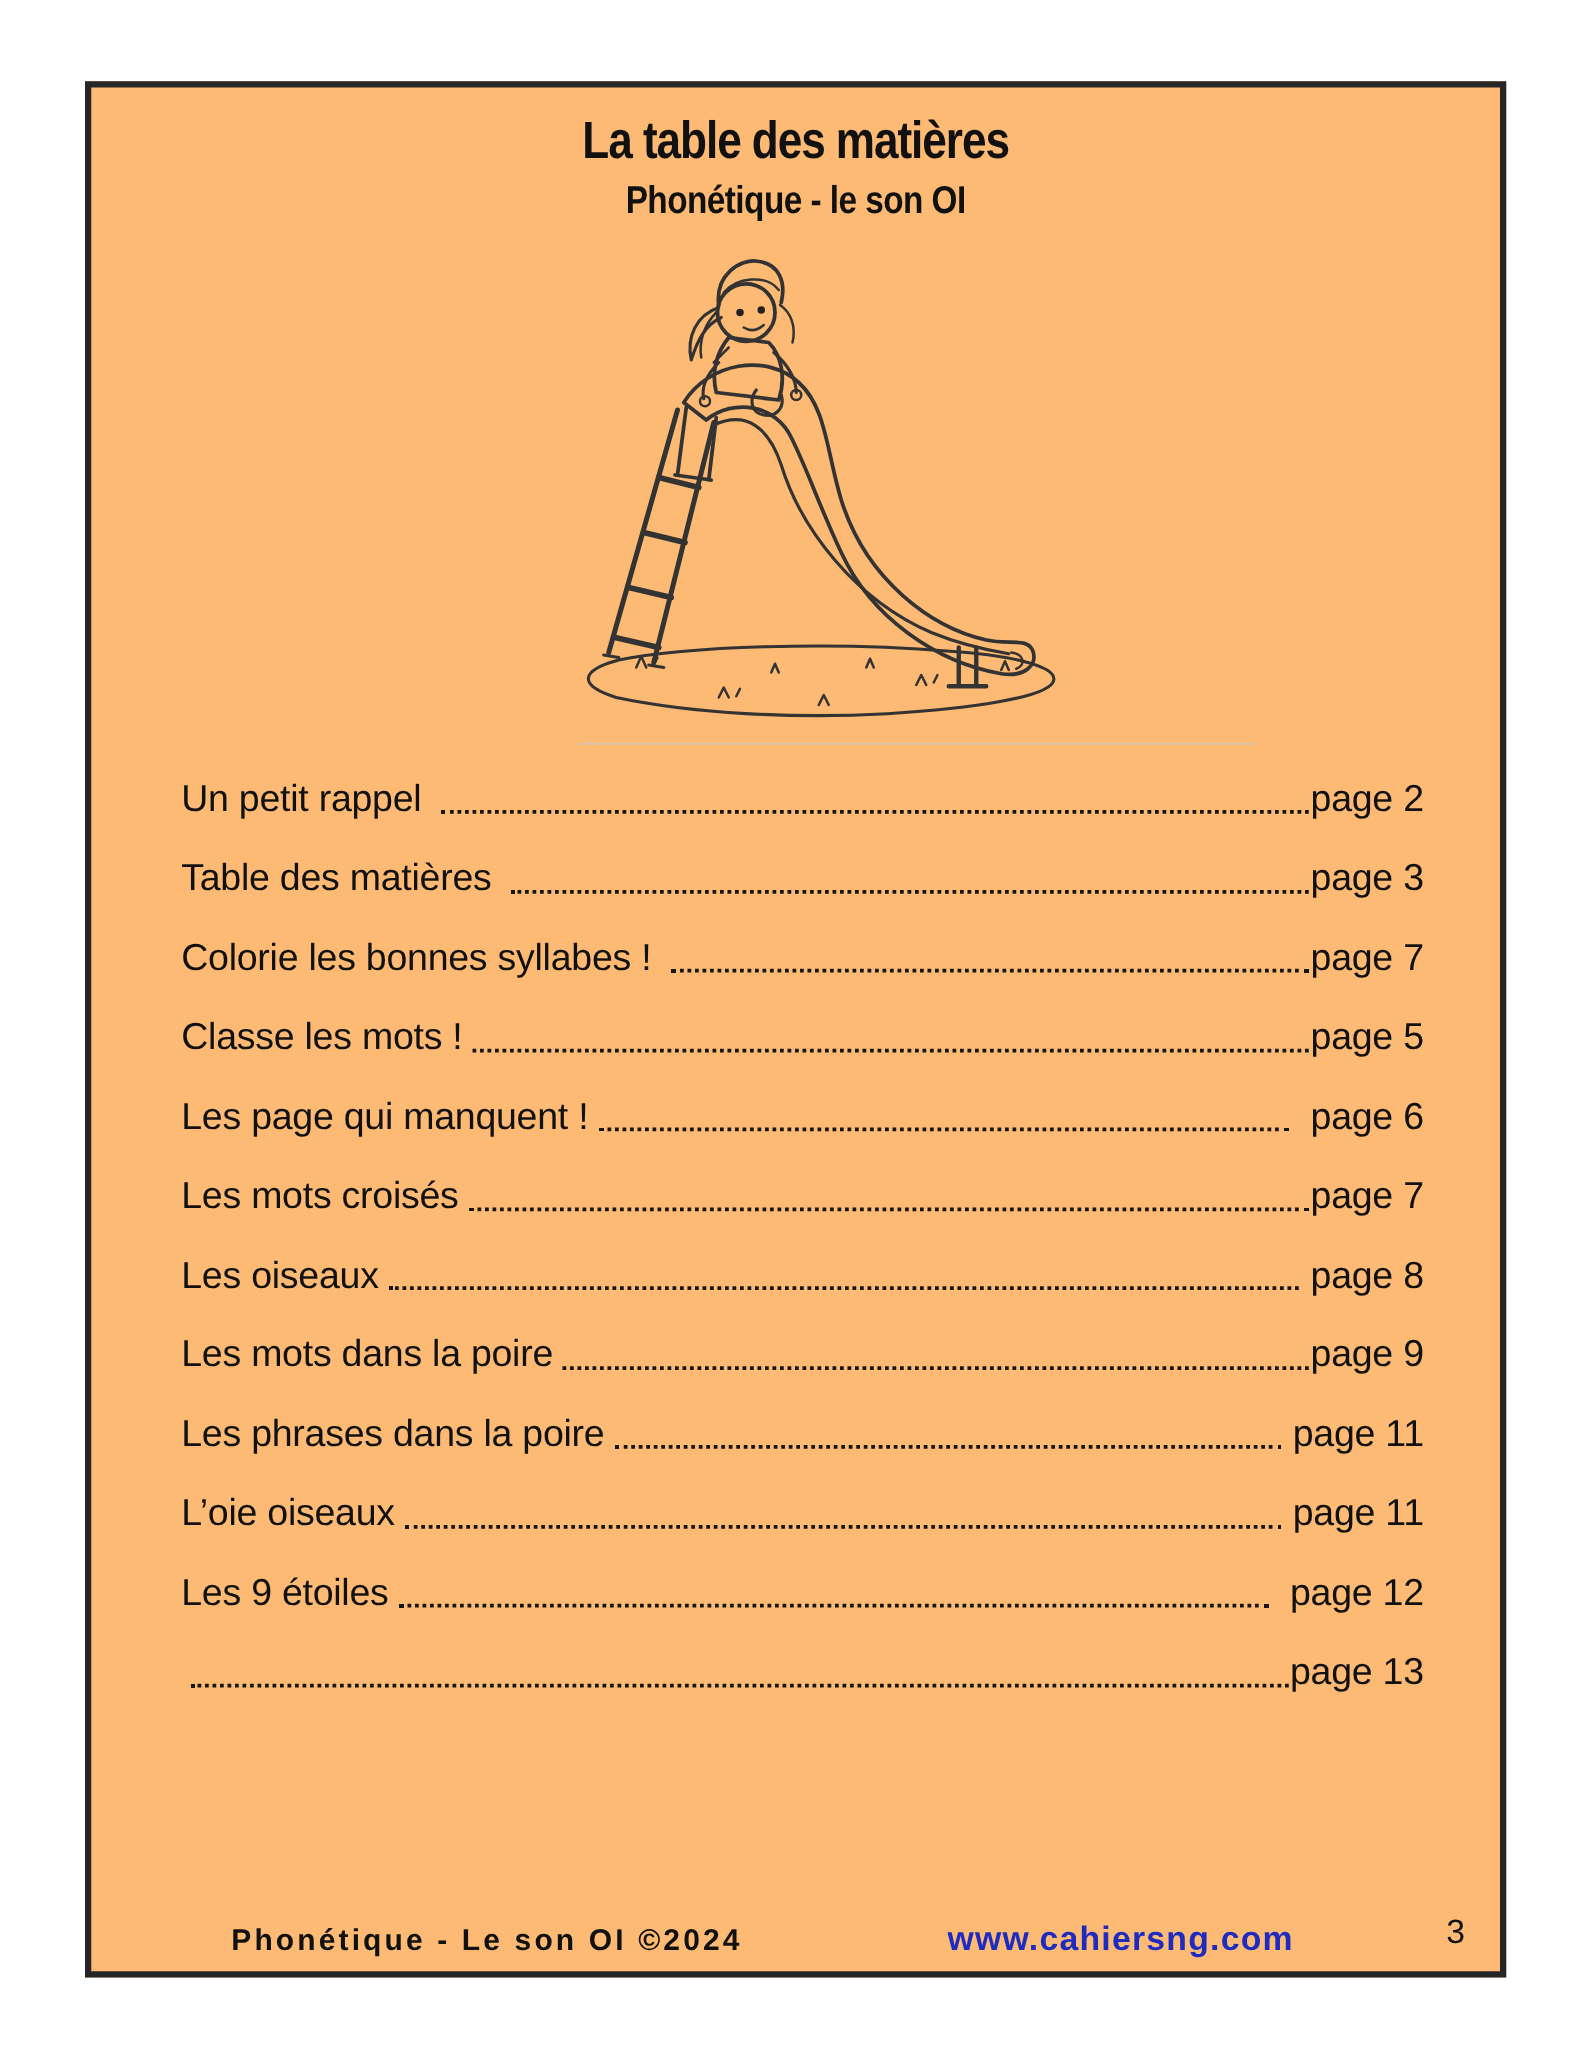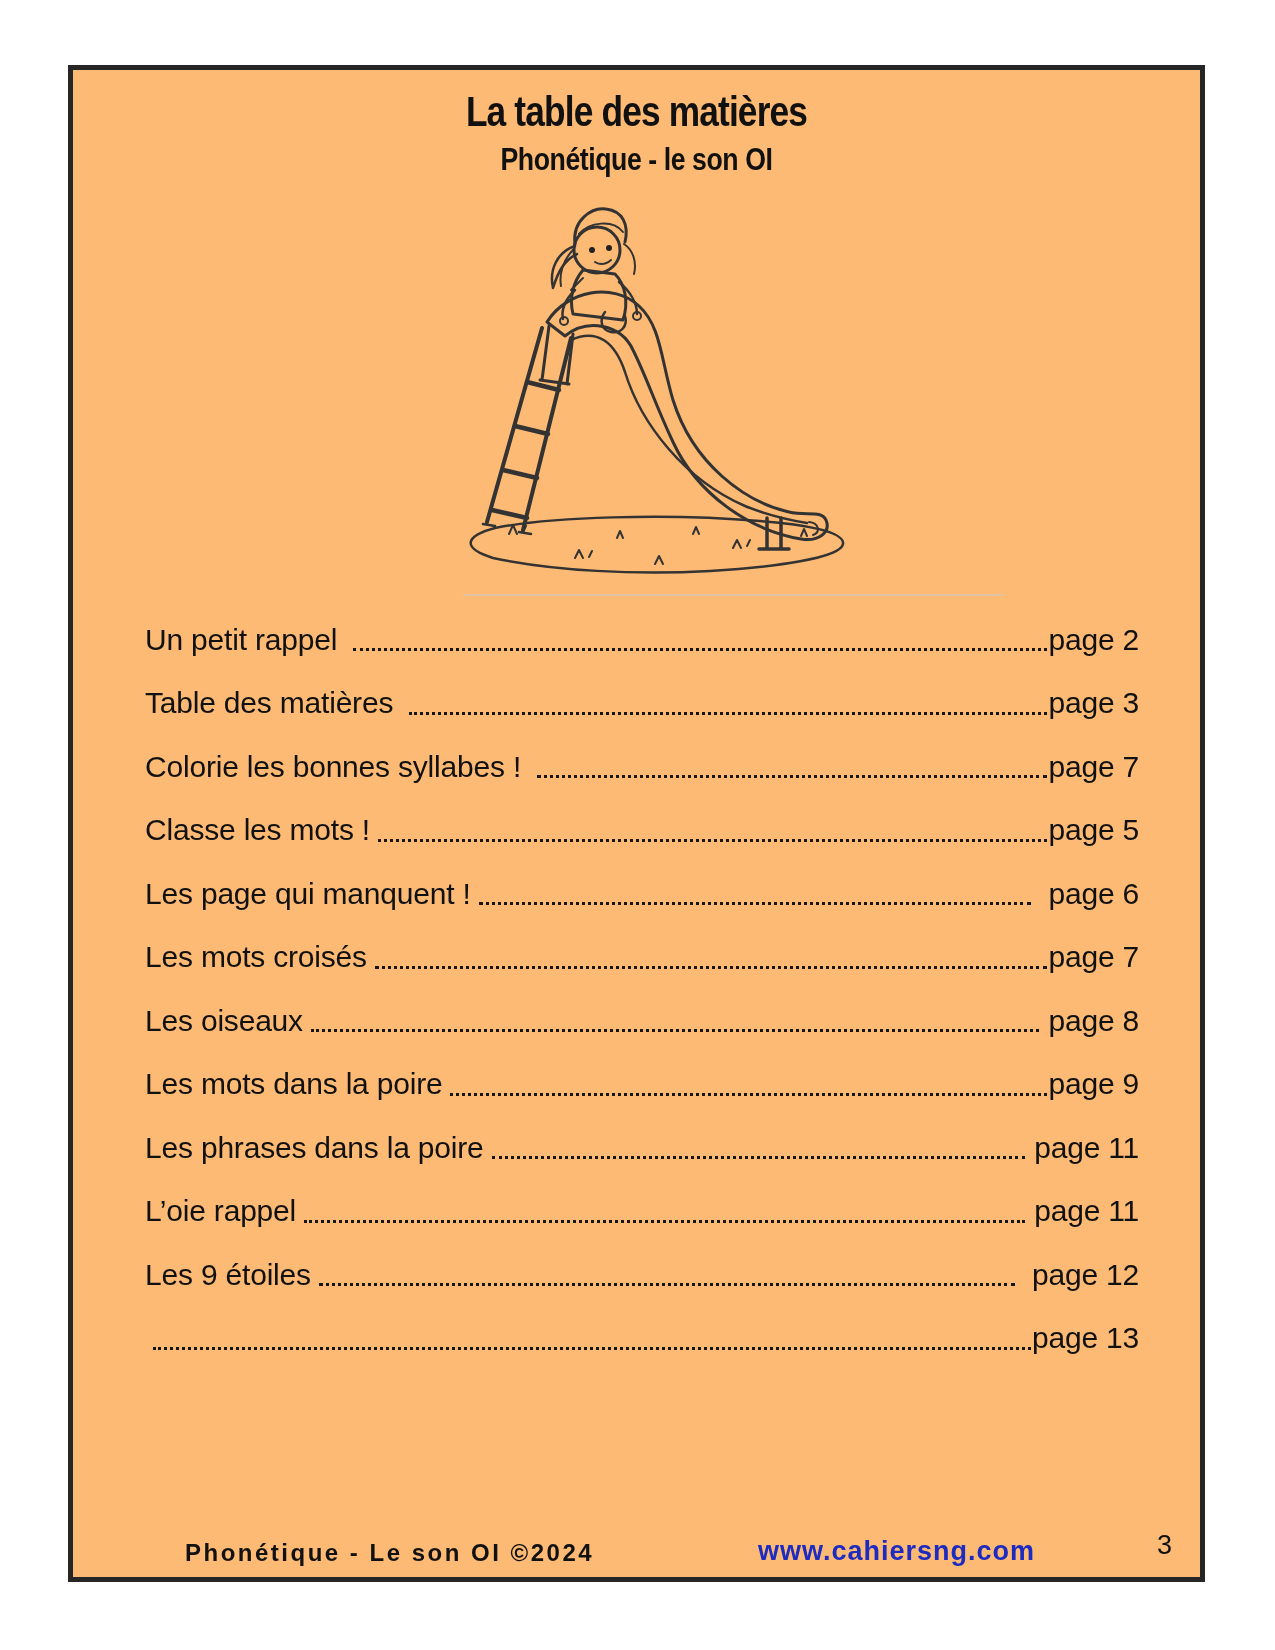--- a/index.html
+++ b/index.html
@@ -120,21 +120,21 @@
   <div class="toc">
       <div class="toc-row"><span class="toc-label">Un petit rappel </span><span class="leader"></span><span class="toc-page">page 2</span></div>
       <div class="toc-row"><span class="toc-label">Table des matières </span><span class="leader"></span><span class="toc-page">page 3</span></div>
       <div class="toc-row"><span class="toc-label">Colorie les bonnes syllabes ! </span><span class="leader"></span><span class="toc-page">page 7</span></div>
       <div class="toc-row"><span class="toc-label">Classe les mots !</span><span class="leader"></span><span class="toc-page">page 5</span></div>
       <div class="toc-row"><span class="toc-label">Les page qui manquent !</span><span class="leader"></span><span class="toc-page">  page 6</span></div>
       <div class="toc-row"><span class="toc-label">Les mots croisés</span><span class="leader"></span><span class="toc-page">page 7</span></div>
       <div class="toc-row"><span class="toc-label">Les oiseaux</span><span class="leader"></span><span class="toc-page"> page 8</span></div>
       <div class="toc-row"><span class="toc-label">Les mots dans la poire</span><span class="leader"></span><span class="toc-page">page 9</span></div>
       <div class="toc-row"><span class="toc-label">Les phrases dans la poire</span><span class="leader"></span><span class="toc-page"> page 11</span></div>
-      <div class="toc-row"><span class="toc-label">L’oie rappel</span><span class="leader"></span><span class="toc-page"> page 11</span></div>
+      <div class="toc-row"><span class="toc-label">L’oie oiseaux</span><span class="leader"></span><span class="toc-page"> page 11</span></div>
       <div class="toc-row"><span class="toc-label">Les 9 étoiles</span><span class="leader"></span><span class="toc-page">  page 12</span></div>
       <div class="toc-row"><span class="leader"></span><span class="toc-page">page 13</span></div>
     </div>
 
   <div class="footer-booklet">Phonétique - Le son OI ©2024</div>
   <a class="footer-url" style="color: rgb(29, 43, 192);">www.cahiersng.com</a>
   <div class="footer-page">3</div>
 
 </div>
 

